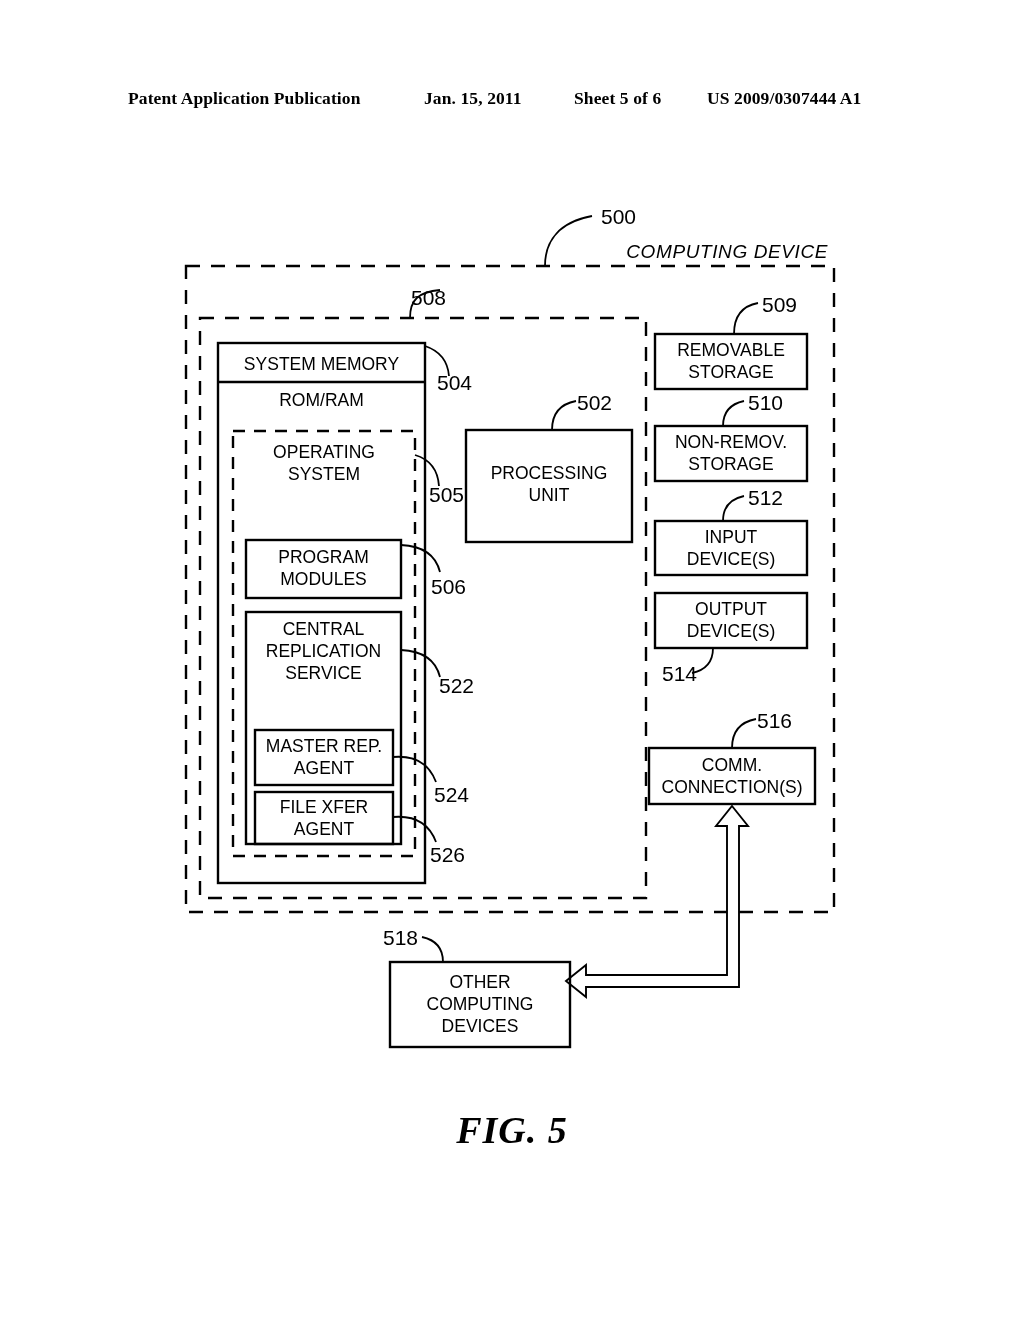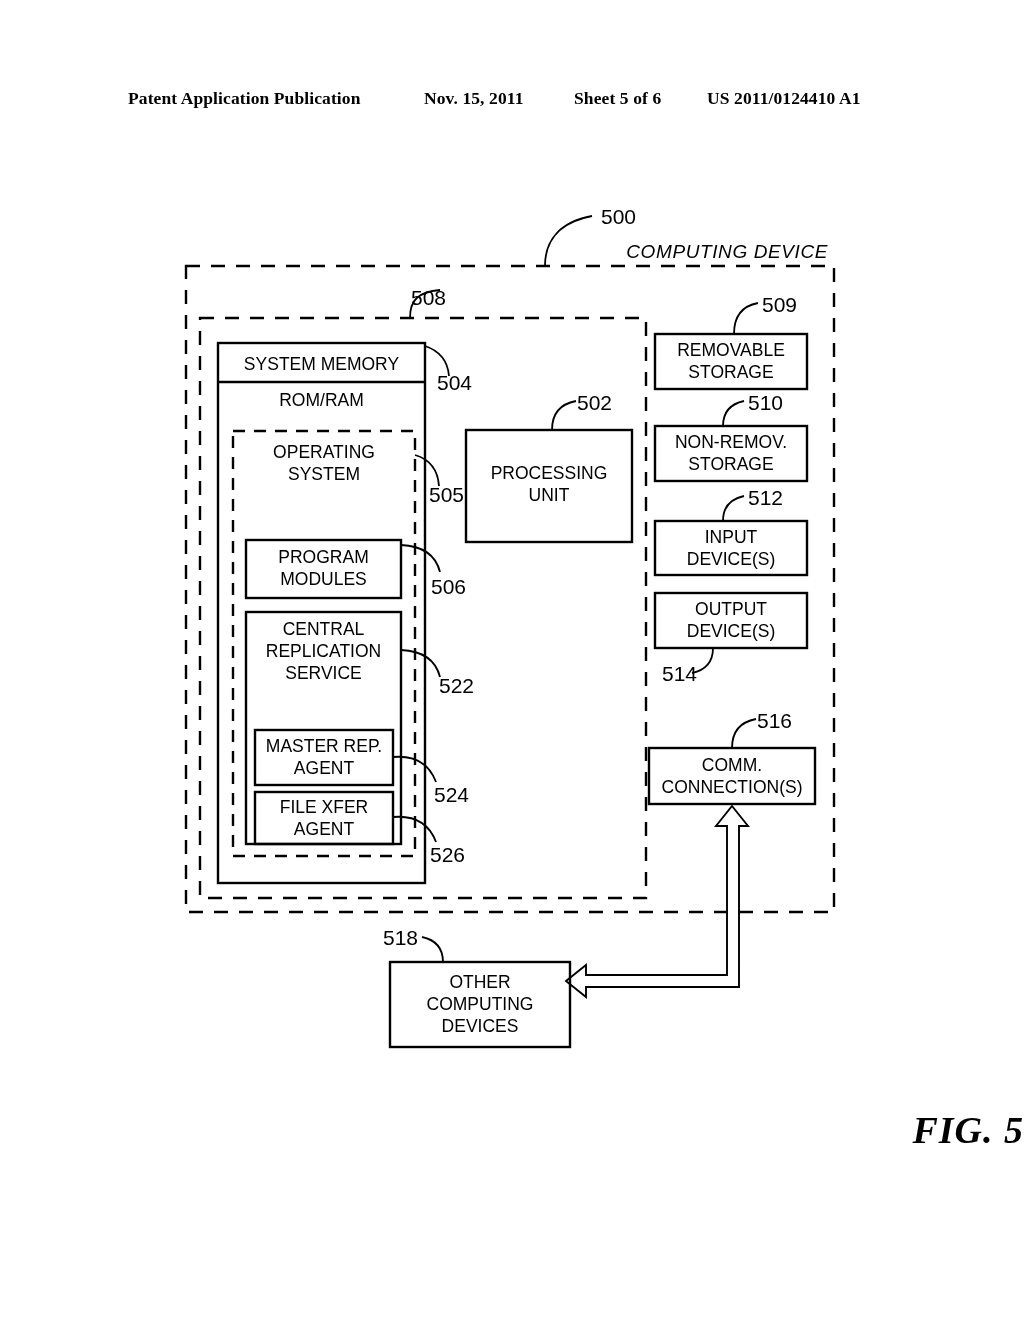--- a/index.html
+++ b/index.html
@@ -35,21 +35,21 @@
   .hdr span { position: absolute; }
   .hdr-pub   { left: 128px; }
   .hdr-date  { left: 424px; }
   .hdr-sheet { left: 574px; text-align: right; }
   .hdr-num   { left: 707px; }
   .figcap {
     position: absolute;
     left: 0;
     top: 1108px;
     width: 1024px;
-    text-align: right;
+    text-align: center;
     font-family: "Liberation Serif", serif;
     font-style: italic;
     font-weight: bold;
     font-size: 38px;
     letter-spacing: 1px;
   }
   svg#diagram {
     position: absolute;
     left: 0;
     top: 0;
@@ -68,23 +68,23 @@
   .divider { stroke: #000000; stroke-width: 2.4; }
   .blockarrow { fill: #ffffff; stroke: #000000; stroke-width: 1.9; stroke-linejoin: miter; }
 </style>
 </head>
 <body>
 
 <div id="page">
 
   <div class="hdr">
     <span class="hdr-pub">Patent Application Publication</span>
-    <span class="hdr-date">Nov. 15, 2011</span>
+    <span class="hdr-date">Jan. 15, 2011</span>
     <span class="hdr-sheet">Sheet 5 of 6</span>
-    <span class="hdr-num">US 2011/0124410 A1</span>
+    <span class="hdr-num">US 2009/0307444 A1</span>
   </div>
 
   <svg id="diagram" width="1024" height="1320" viewBox="0 0 1024 1320">
 
     <rect class="dashbox" x="186" y="266" width="648" height="646"></rect>
     <text class="devlabel" x="828" y="258">COMPUTING DEVICE</text>
     <path class="leader" d="M 545 266 C 545 240 560 222 592 216"></path>
     <text class="reflabel" x="601" y="224">500</text>
 
     <rect class="dashbox" x="200" y="318" width="446" height="580"></rect>

